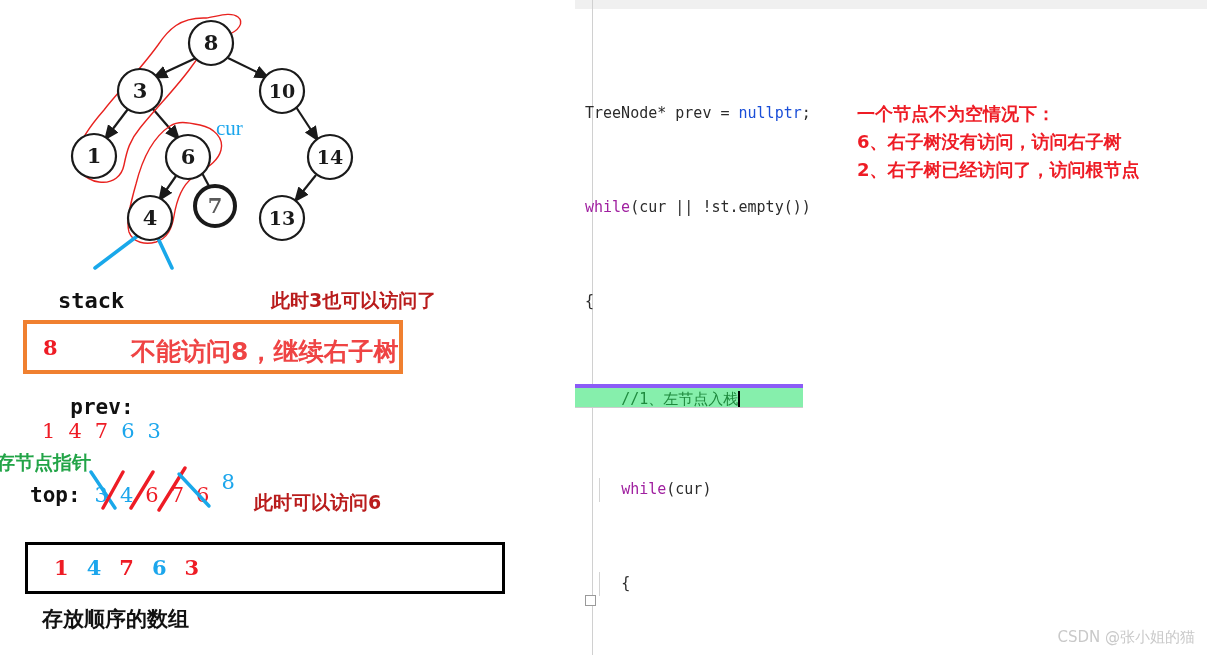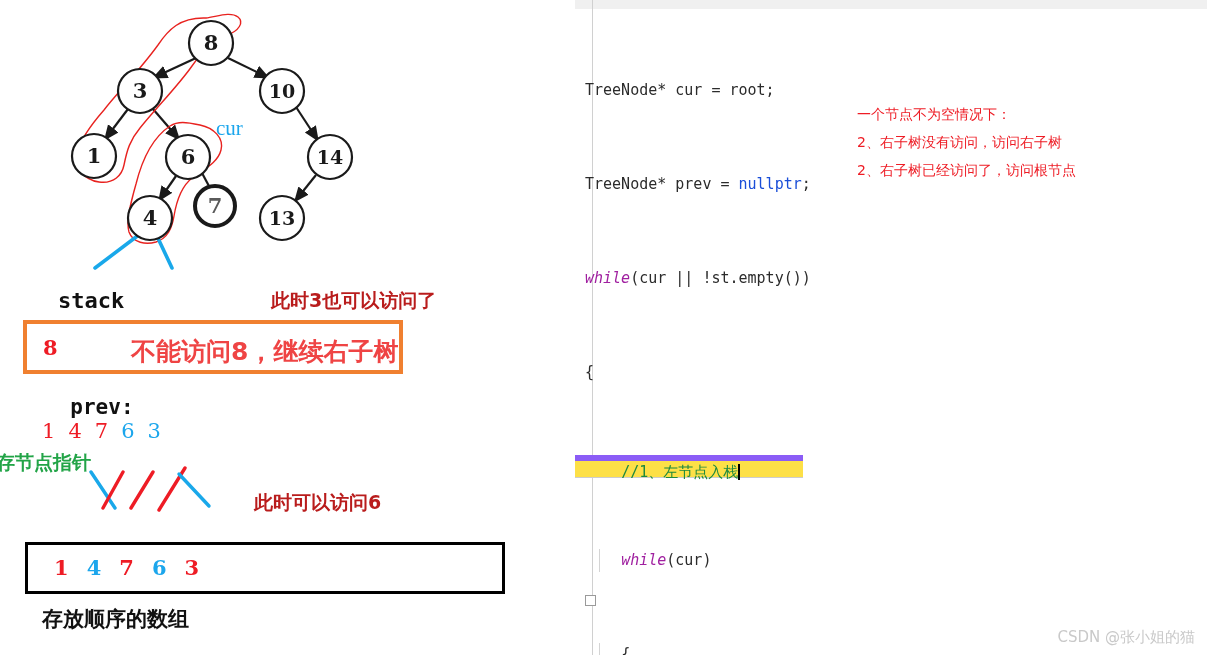--- a/index.html
+++ b/index.html
@@ -226,27 +226,27 @@
     line-height: 23.5px;
     white-space: pre;
     color: #2b2b2b;
   }
   #code-lines .ln {
     position: relative;
     height: 23.5px;
     padding-left: 10px;
   }
   #code-lines .ln.hl {
-    background: #fde047;
+    background: #86efac;
     width: 228px;
-    border-top: 6px solid #8b5cf6;
+    border-top: 4px solid #8b5cf6;
     border-bottom: 1px solid #cdcdcd;
     box-sizing: border-box;
   }
-  .kw   { color: #a020a0; font-style: italic; }
+  .kw   { color: #a020a0; }
   .typ  { color: #2b2b2b; }
   .num  { color: #1a4ed8; }
   .cmt  { color: #1f8a3e; }
   .cursor {
     display: inline-block;
     width: 2px;
     height: 16px;
     background: #000;
     vertical-align: -3px;
   }
@@ -255,22 +255,22 @@
     top: 0;
     width: 1px;
     height: 23.5px;
     background: #d4d4d4;
   }
 
   #code-annotation {
     position: absolute;
     left: 282px; top: 100px;
     font-family: "DejaVu Sans", sans-serif;
-    font-size: 14px;
-    font-weight: normal;
+    font-size: 18px;
+    font-weight: bold;
     color: #ee1c25;
     line-height: 28px;
     white-space: nowrap;
   }
 
   #end-marker {
     position: absolute;
     left: 10px; top: 595px;
     width: 9px; height: 9px;
     border: 1px solid #9a9a9a;
@@ -378,20 +378,24 @@
     <span class="stack-note">不能访问8，继续右子树</span>
   </div>
 
   <div id="prev-row">
     <span class="row-label">prev:</span>
     <span class="vals" id="prev-vals"><span class="v" style="color: rgb(238, 28, 37);">1</span><span class="v" style="color: rgb(238, 28, 37);">4</span><span class="v" style="color: rgb(238, 28, 37);">7</span><span class="v" style="color: rgb(28, 166, 236);">6</span><span class="v" style="color: rgb(28, 166, 236);">3</span></span>
   </div>
 
   <div class="green-note-left">存节点指针</div>
 
+  <div id="top-row">
+    <span class="row-label">top:</span>
+    <span class="vals" id="top-vals"><span class="v" style="color: rgb(28, 166, 236);">3</span><span class="v" style="color: rgb(28, 166, 236);">4</span><span class="v" style="color: rgb(238, 28, 37);">6</span><span class="v" style="color: rgb(238, 28, 37);">7</span><span class="v" style="color: rgb(238, 28, 37);">6</span><span class="v raised" style="color: rgb(28, 166, 236);">8</span></span>
+  </div>
 
   <svg id="strike-svg" viewBox="0 0 180 52">
     <g stroke-width="3.4" stroke-linecap="round" fill="none">
       <line x1="6" y1="6" x2="30" y2="42" stroke="#19a8ea"></line>
       <line x1="38" y1="6" x2="18" y2="42" stroke="#ee1c25"></line>
       <line x1="68" y1="6" x2="46" y2="42" stroke="#ee1c25"></line>
       <line x1="100" y1="2" x2="74" y2="44" stroke="#ee1c25"></line>
       <line x1="94" y1="8" x2="124" y2="40" stroke="#19a8ea"></line>
     </g>
   </svg>
@@ -404,21 +408,20 @@
 
   <div class="array-caption">存放顺序的数组</div>
 </div>
 
 <div id="code-panel">
   <div id="code-top-shadow"></div>
   <div id="code-gutter-line"></div>
 
   <div id="code-lines">
 
-    <div class="ln"><span class="typ">TreeNode* cur = root;</span></div>
 
     <div class="ln"><span class="typ">TreeNode* prev = </span><span class="num">nullptr</span><span class="typ">;</span></div>
 
     <div class="ln"><span class="kw">while</span><span class="typ">(cur || !st.empty())</span></div>
 
     <div class="ln"><span class="typ">{</span></div>
 
     <div class="ln hl"><span class="cmt">&nbsp;&nbsp;&nbsp;&nbsp;</span><span class="cmt">//1、左节点入栈</span><span class="cursor"></span></div>
 
     <div class="ln"><span class="indent-guide" style="left:24px"></span><span class="typ">&nbsp;&nbsp;&nbsp;&nbsp;</span><span class="kw">while</span><span class="typ">(cur)</span></div>
@@ -457,20 +460,20 @@
 
     
 
     
 
     
   </div>
 
   <div id="code-annotation">
     <div>一个节点不为空情况下：</div>
-    <div>2、右子树没有访问，访问右子树</div>
+    <div>6、右子树没有访问，访问右子树</div>
     <div>2、右子树已经访问了，访问根节点</div>
   </div>
 
   <div id="end-marker"></div>
 </div>
 
 <div id="watermark">CSDN @张小姐的猫</div>
 
 </body></html>

